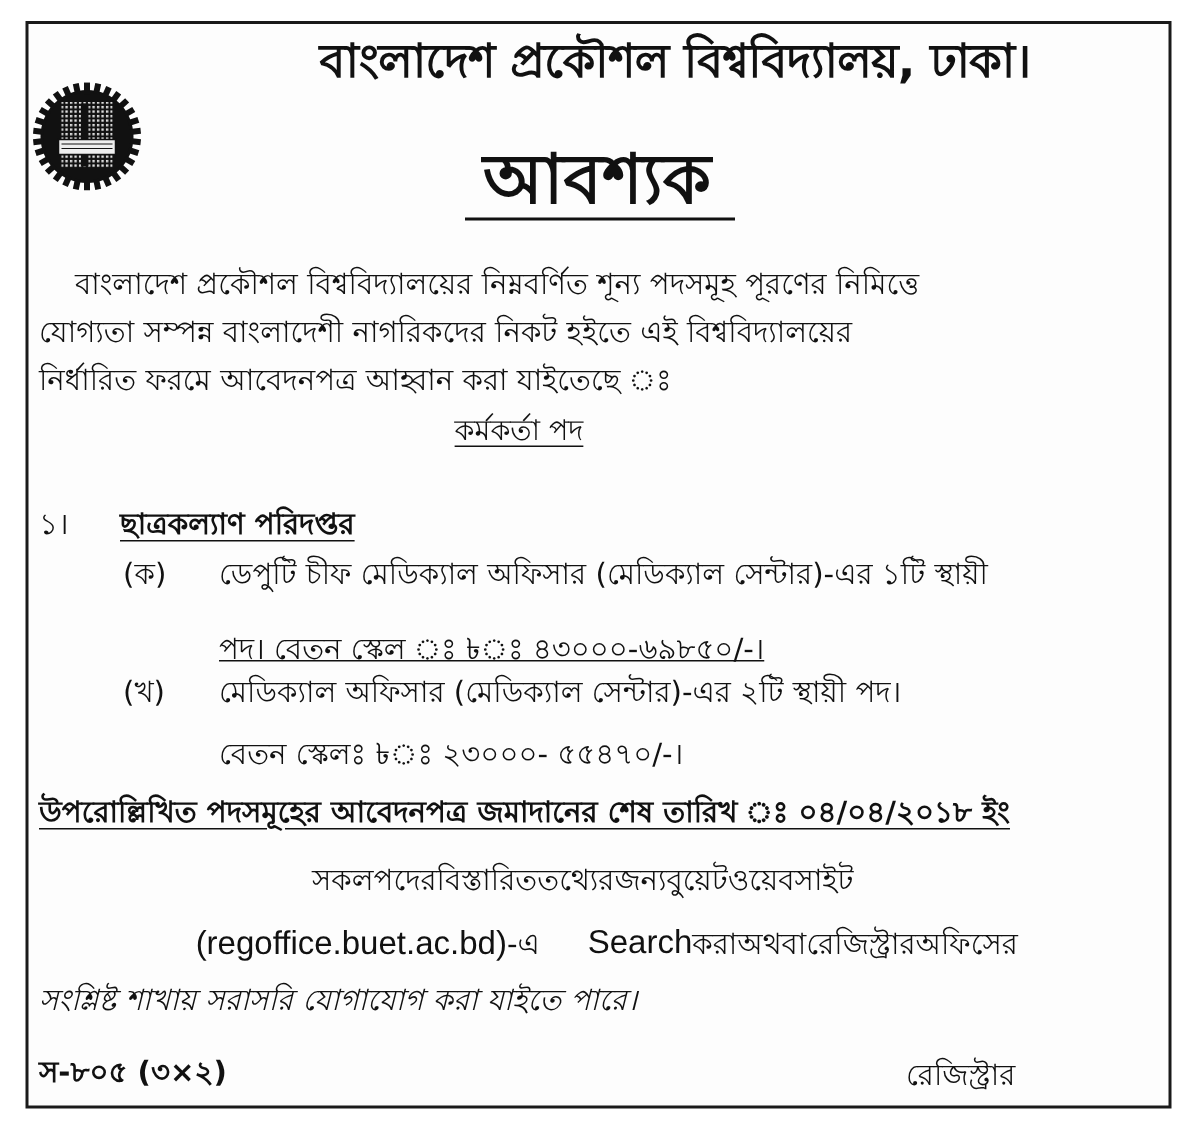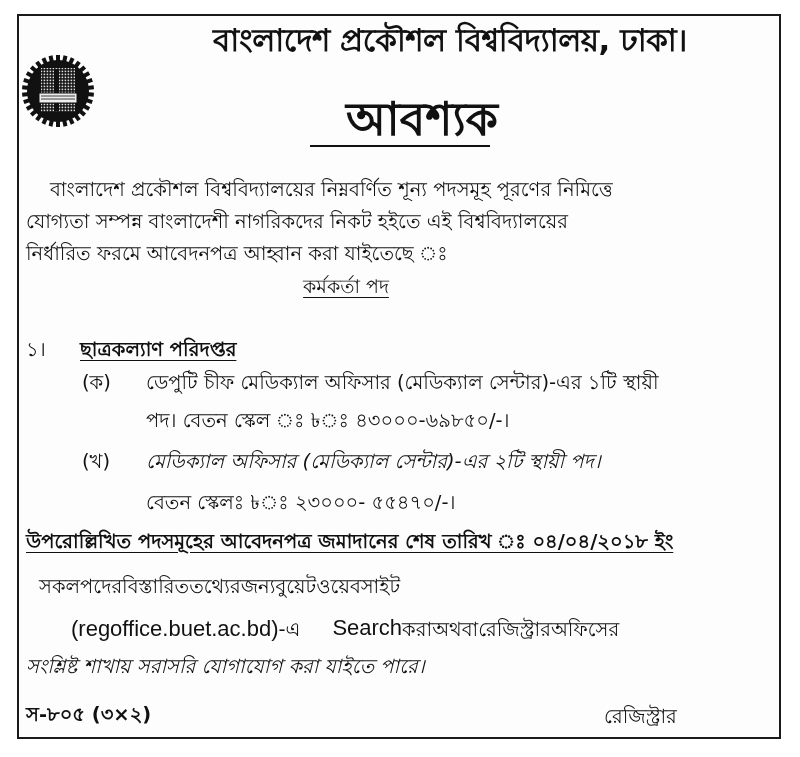--- a/index.html
+++ b/index.html
@@ -3,31 +3,31 @@
 <meta charset="utf-8">
 <style>
   html, body { margin: 0; padding: 0; background: #ffffff; }
   body { width: 800px; height: 757px; position: relative; overflow: hidden;
          font-family: "DejaVu Sans", sans-serif; color: #111; }
   .frame { position: absolute; left: 17px; top: 14px; width: 764px; height: 725px;
            border: 2px solid #1a1a1a; box-sizing: border-box; background: #fdfdfd; }
   .logo { position: absolute; left: 22px; top: 55px; width: 72px; height: 72px; }
   .title { position: absolute; left: 120px; top: 16px; width: 660px; text-align: center;
            font-size: 31px; font-weight: bold; letter-spacing: -0.5px; white-space: nowrap; }
-  .headline { position: absolute; left: 312px; top: 84px; width: 220px; text-align: center;
+  .headline { position: absolute; left: 288px; top: 84px; width: 220px; text-align: center;
               font-size: 46px; font-weight: bold; white-space: nowrap; }
   .headline-rule { position: absolute; left: 310px; top: 145px; width: 180px; height: 2px; background: #111; }
   .para { position: absolute; left: 26px; width: 745px; font-size: 19.5px; line-height: 32px;
           text-align: justify; white-space: nowrap; }
   .center-u { position: absolute; left: 0; width: 692px; text-align: center; font-size: 19px; }
   .center-u span { text-decoration: underline; text-underline-offset: 4px; }
   .line { position: absolute; font-size: 19.5px; white-space: nowrap; }
   .u { text-decoration: underline; text-underline-offset: 4px; }
-  .jline { position: absolute; left: 39px; width: 745px; font-size: 19.5px; display: flex;
-           justify-content: flex-start; white-space: nowrap; }
+  .jline { position: absolute; left: 16px; width: 745px; font-size: 19.5px; display: flex;
+           justify-content: center; white-space: nowrap; }
   .latin { font-family: Liberation Sans, sans-serif; font-size: 22px; margin-left: 32px; }
 </style>
 </head>
 <body>
 
 <div class="frame"></div>
 
 <div class="logo">
   <svg width="72" height="72" viewBox="0 0 72 72">
     <g fill="#111">
@@ -92,24 +92,24 @@
 
 <div class="center-u" style="top:272px;">
   <span>কর্মকর্তা পদ</span>
 </div>
 
 <div class="line" style="left:26px; top:335px;">১।</div>
 <div class="line u" style="left:80px; top:335px; font-weight:bold;">ছাত্রকল্যাণ পরিদপ্তর</div>
 
 <div class="line" style="left:82px; top:368px;">(ক)</div>
 <div class="line" style="left:146px; top:368px;">ডেপুটি চীফ মেডিক্যাল অফিসার (মেডিক্যাল সেন্টার)-এর ১টি স্থায়ী</div>
-<div class="line" style="left:146px; top:406px;">পদ। বেতন স্কেল ঃ ৳ঃ ৪৩০০০-৬৯৮৫০/-।</div>
+<div class="line" style="left:146px; top:418px;text-decoration:underline;">পদ। বেতন স্কেল ঃ ৳ঃ ৪৩০০০-৬৯৮৫০/-।</div>
 
 <div class="line" style="left:82px; top:447px;">(খ)</div>
-<div class="line" style="left:146px; top:447px;font-style:italic;">মেডিক্যাল অফিসার (মেডিক্যাল সেন্টার)-এর ২টি স্থায়ী পদ।</div>
+<div class="line" style="left:146px; top:447px;">মেডিক্যাল অফিসার (মেডিক্যাল সেন্টার)-এর ২টি স্থায়ী পদ।</div>
 <div class="line" style="left:146px; top:488px;">বেতন স্কেলঃ ৳ঃ ২৩০০০- ৫৫৪৭০/-।</div>
 
 <div class="line u" style="left:26px; top:527px; font-weight:bold;">উপরোল্লিখিত পদসমূহের আবেদনপত্র জমাদানের শেষ তারিখ ঃ ০৪/০৪/২০১৮ ইং</div>
 
 <div class="jline" style="top:572px;">
   <span>সকল</span>
   <span>পদের</span>
   <span>বিস্তারিত</span>
   <span>তথ্যের</span>
   <span>জন্য</span>

